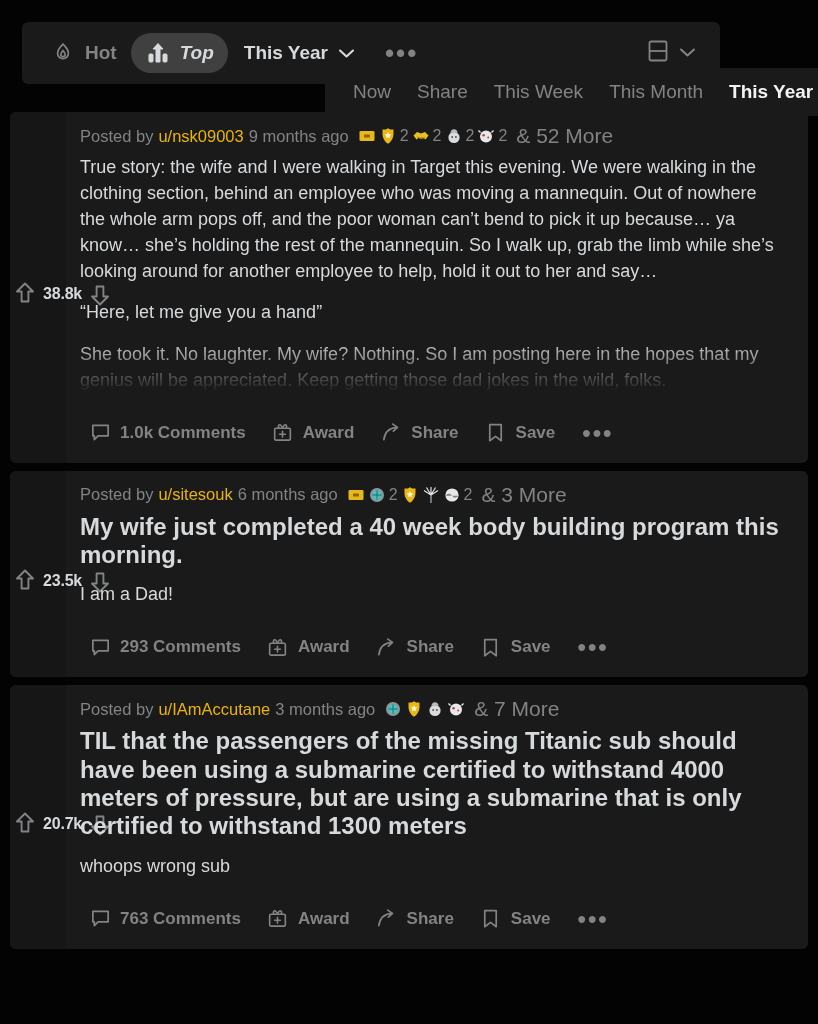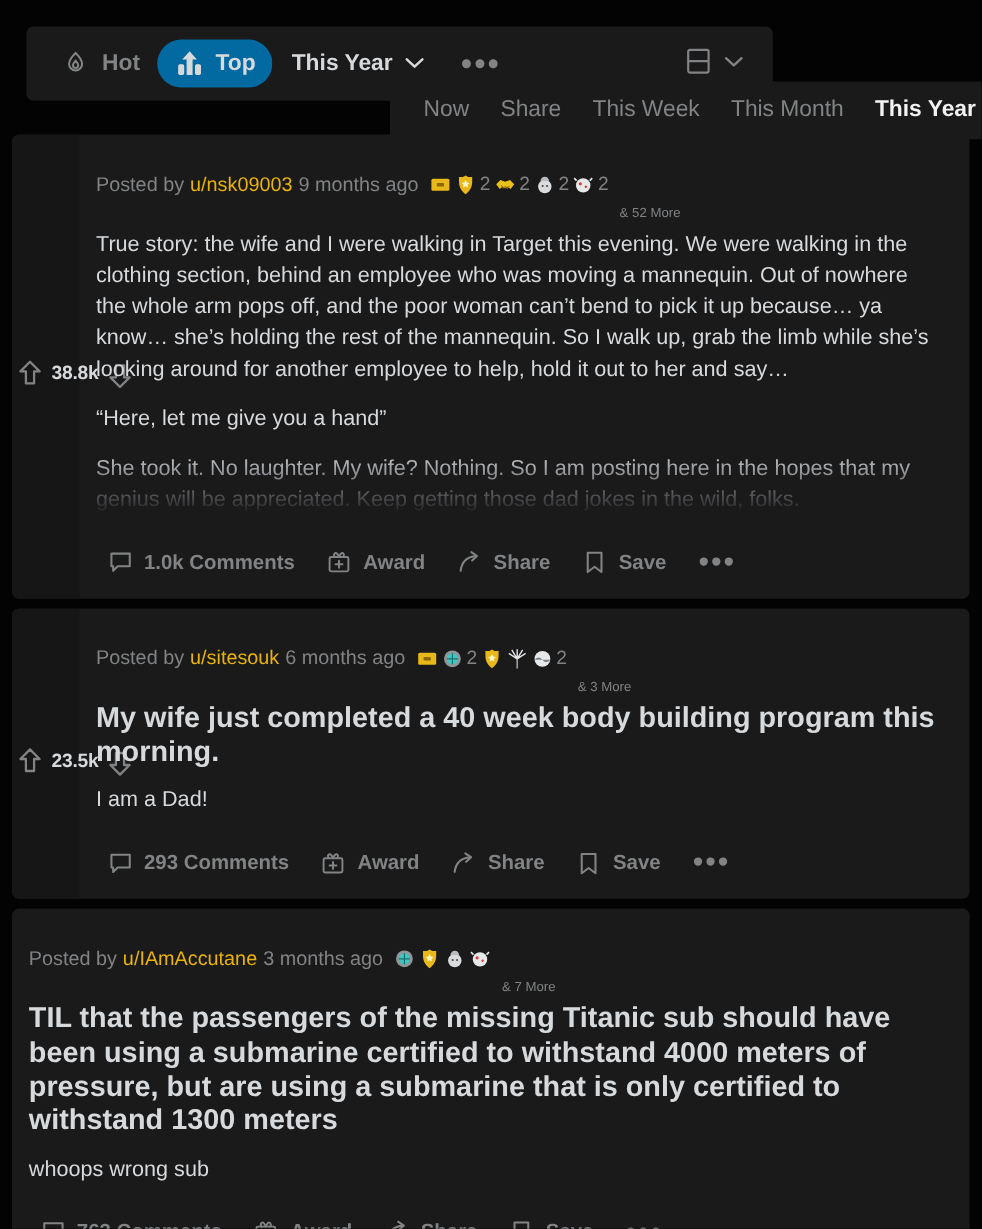--- a/index.html
+++ b/index.html
@@ -8,38 +8,38 @@
     background: #030303;
     font-family: "Liberation Sans", sans-serif;
     overflow: hidden;
   }
   body { position: relative; }
 
   
   .sortbar {
     position: absolute;
     left: 22px; top: 22px;
-    width: 622px; height: 62px;
+    width: 698px; height: 62px;
     background: #1a1a1b;
     border-radius: 6px;
     display: flex;
     align-items: center;
     padding: 0 14px;
     z-index: 5;
   }
   .sort-btn {
     display: flex; align-items: center; gap: 9px;
     height: 40px; padding: 0 14px;
     border-radius: 20px;
     color: #818384;
     font-size: 19px; font-weight: bold;
     cursor: pointer;
     white-space: nowrap;
   }
-  .sort-btn.active { background: #0369a1; color: #d7dadc; }
+  .sort-btn.active { background: #404040; color: #d7dadc; font-style: italic; }
   .sort-btn .ic { display: flex; align-items: center; justify-content: center; width: 26px; height: 26px; }
   .sort-btn.active .ic svg { stroke: #d7dadc; fill: #d7dadc; }
 
   .period-btn {
     display: flex; align-items: center; gap: 10px;
     height: 40px; padding: 0 16px;
     border-radius: 6px;
     background: #1a1a1b;
     color: #d7dadc;
     font-size: 19px; font-weight: bold;
@@ -120,21 +120,21 @@
     color: #818384;
     gap: 5px;
     flex-wrap: nowrap;
     white-space: nowrap;
     margin-bottom: 6px;
   }
   .meta .author { color: #eab308; cursor: pointer; }
   .awardgrp { display: flex; align-items: center; gap: 3px; margin-left: 4px; }
   .awardgrp .pair { display: flex; align-items: center; gap: 3px; }
   .awardgrp .cnt { font-size: 16px; color: #818384; }
-  .moretxt { color: #818384; font-size: 11px; margin-left: 4px; cursor: pointer; margin-top: 48px; }
+  .moretxt { color: #818384; font-size: 21px; margin-left: 4px; cursor: pointer; }
 
   .title {
     color: #d7dadc;
     font-size: 24px; font-weight: bold;
     line-height: 1.18;
     margin: 5px 0 12px 0;
     cursor: pointer;
   }
   .ptext {
     color: #d7dadc;
@@ -445,20 +445,33 @@
                 <path d="M5 2.8h12v16.8l-6-4.6-6 4.6z"></path>
               </svg>
             </span>
             <span>Save</span>
           </div>
           <div class="act-dots">•••</div>
         </div>
       </div>
     </div>
     <div class="post">
+      <div class="votecol">
+        <div class="vote-arrow">
+          <svg width="30" height="30" viewBox="0 0 30 30" fill="none" stroke="#818384" stroke-width="1.9" stroke-linejoin="round">
+            <path d="M15 4.5l8 8h-4.6v10h-6.8v-10H7z"></path>
+          </svg>
+        </div>
+        <div class="votecount">20.7k</div>
+        <div class="vote-arrow">
+          <svg width="30" height="30" viewBox="0 0 30 30" fill="none" stroke="#818384" stroke-width="1.9" stroke-linejoin="round">
+            <path d="M15 25.5l8-8h-4.6v-10h-6.8v10H7z"></path>
+          </svg>
+        </div>
+      </div>
       <div class="postbody">
         <div class="meta">
           <span>Posted by</span>
           <span class="author">u/IAmAccutane</span>
           <span>3 months ago</span>
           <span class="awardgrp">
             <span class="pair">
               <span class="aw"><svg width="18" height="18" viewBox="0 0 18 18">
                   <circle cx="9" cy="9" r="7" fill="#8f9699"></circle>
                   <circle cx="9" cy="9" r="4.6" fill="#3ec7c2"></circle>

